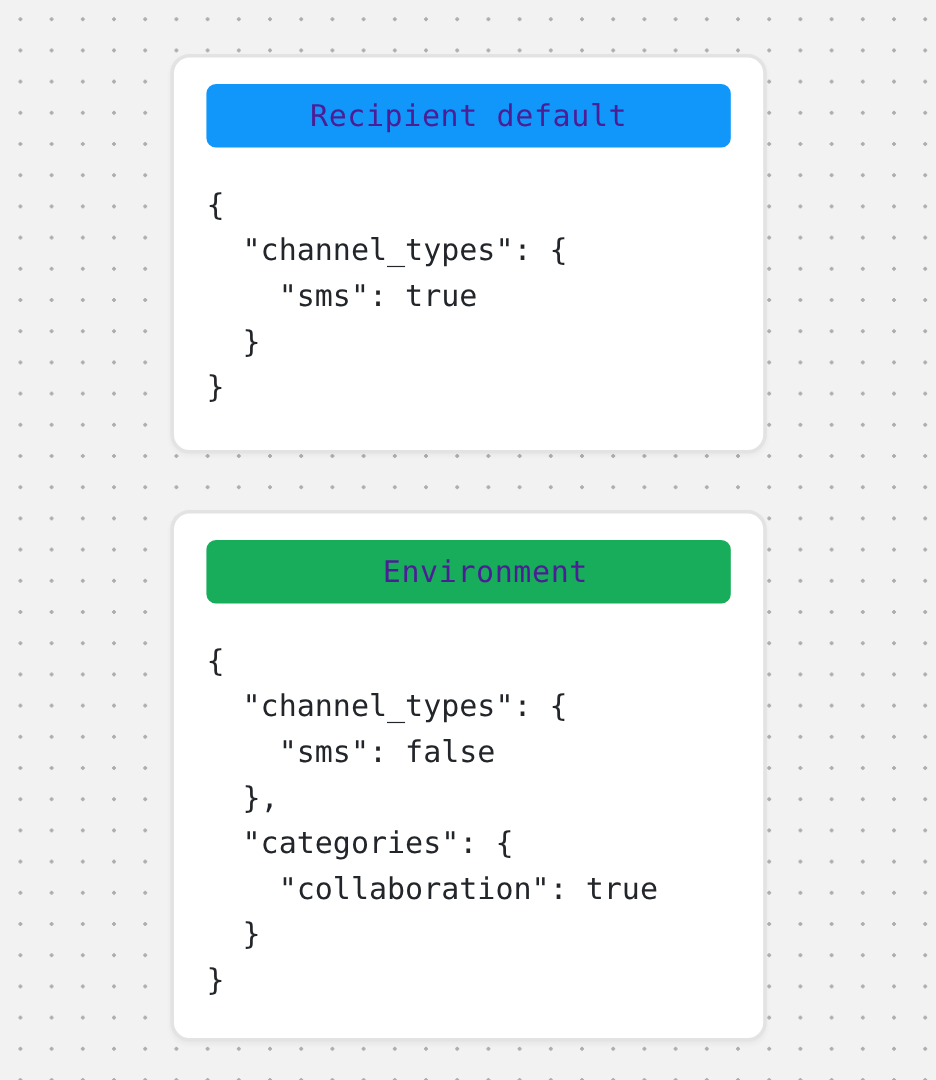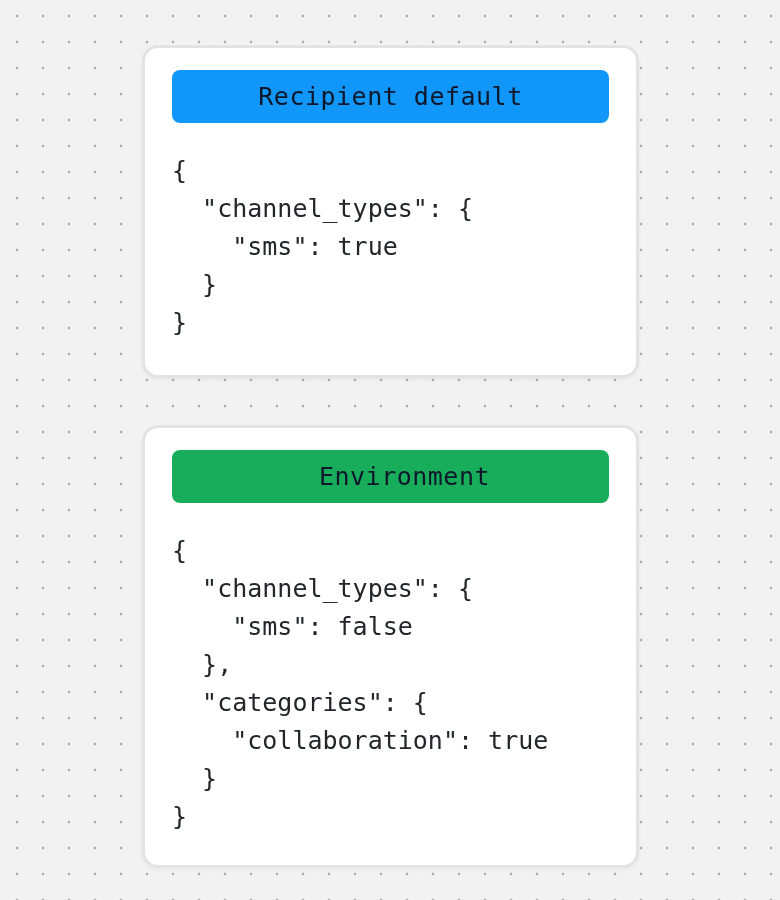--- a/index.html
+++ b/index.html
@@ -39,21 +39,21 @@
   .card-2 {
     top: 425px;
     height: 443px;
   }
   .card-header {
     height: 53px;
     border-radius: 8px;
     display: flex;
     align-items: center;
     justify-content: center;
-    color: #0f172a;
+    color: #4c1d95;
     font-size: 25px;
     font-weight: 500;
     letter-spacing: 0.5px;
     white-space: pre;
   }
   .code {
     margin: 29px 0 0 0;
     padding: 0;
     font-family: "DejaVu Sans Mono", "Liberation Mono", monospace;
     font-size: 25px;

